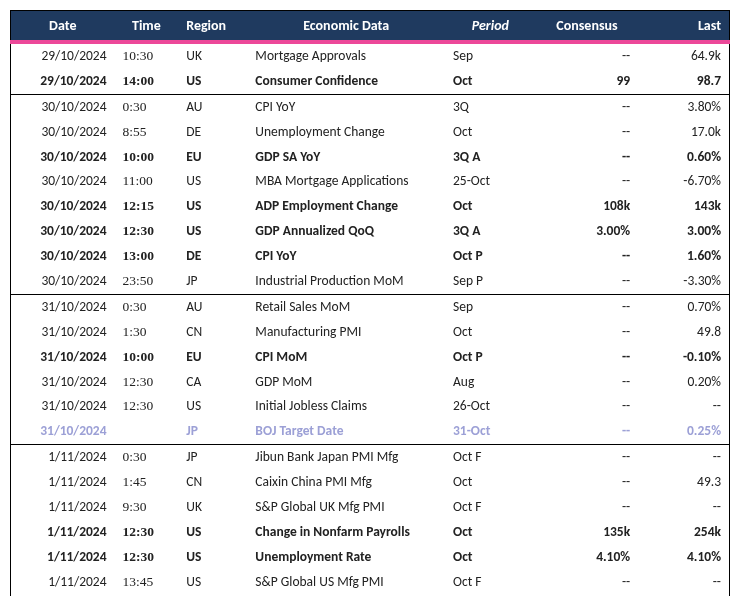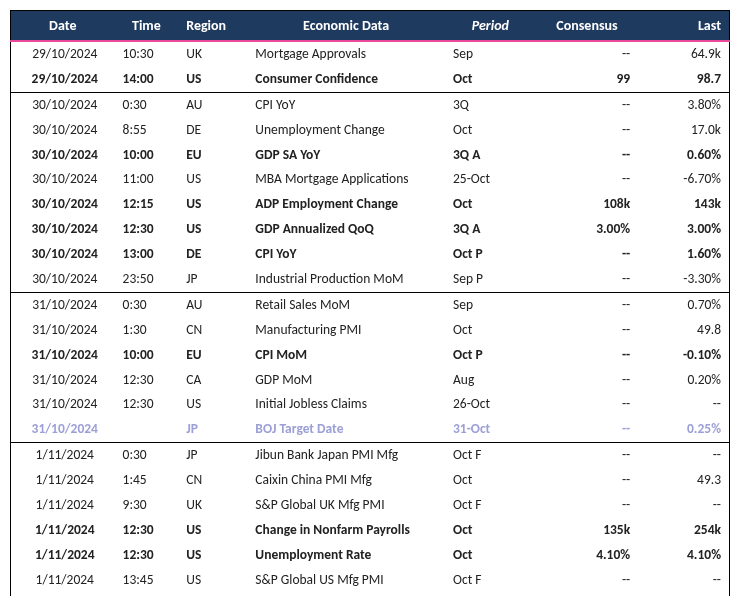--- a/index.html
+++ b/index.html
@@ -12,38 +12,38 @@
   .table {
     border-collapse: collapse;
     width: 720px;
     border: 1px solid #000;
   }
   .table th {
     background: #1f3a5f;
     color: #fff;
     font-weight: bold;
     padding: 6px 8px;
-    border-bottom: 2px solid #ec4899;
+    border-bottom: 4px solid #ec4899;
     font-size: 14px;
   }
   .table th:nth-child(1) { text-align: center; width: 90px; }
   .table th:nth-child(2) { text-align: center; width: 50px; }
   .table th:nth-child(3) { text-align: left; width: 55px; }
   .table th:nth-child(4) { text-align: center; width: 195px; }
   .table th:nth-child(5) { text-align: center; width: 80px; font-style: italic; }
   .table th:nth-child(6) { text-align: center; width: 90px; }
   .table th:nth-child(7) { text-align: right; width: 80px; margin-top: 37px; }
   .table td {
     padding: 3px 8px;
     color: #222;
     font-size: 13.5px;
     line-height: 1.4;
   }
-  .table td:nth-child(1) { text-align: center; padding-left: 12px; }
-  .table td:nth-child(2) { text-align: left; }
+  .table td:nth-child(1) { text-align: right; padding-left: 12px; }
+  .table td:nth-child(2) { text-align: left; font-family: Liberation Serif, serif; }
   .table td:nth-child(3) { text-align: left; margin-left: 8px; }
   .table td:nth-child(4) { text-align: left; }
   .table td:nth-child(5) { text-align: left; }
   .table td:nth-child(6) { text-align: right; }
   .table td:nth-child(7) { text-align: right; }
   .bold td { font-weight: bold; }
   .daybreak td { border-top: 1px solid #000; }
   .highlight td { color: #9ca0d6; font-weight: bold; }
   .lastrow td { border-bottom: 1px solid #000; }
 </style>

